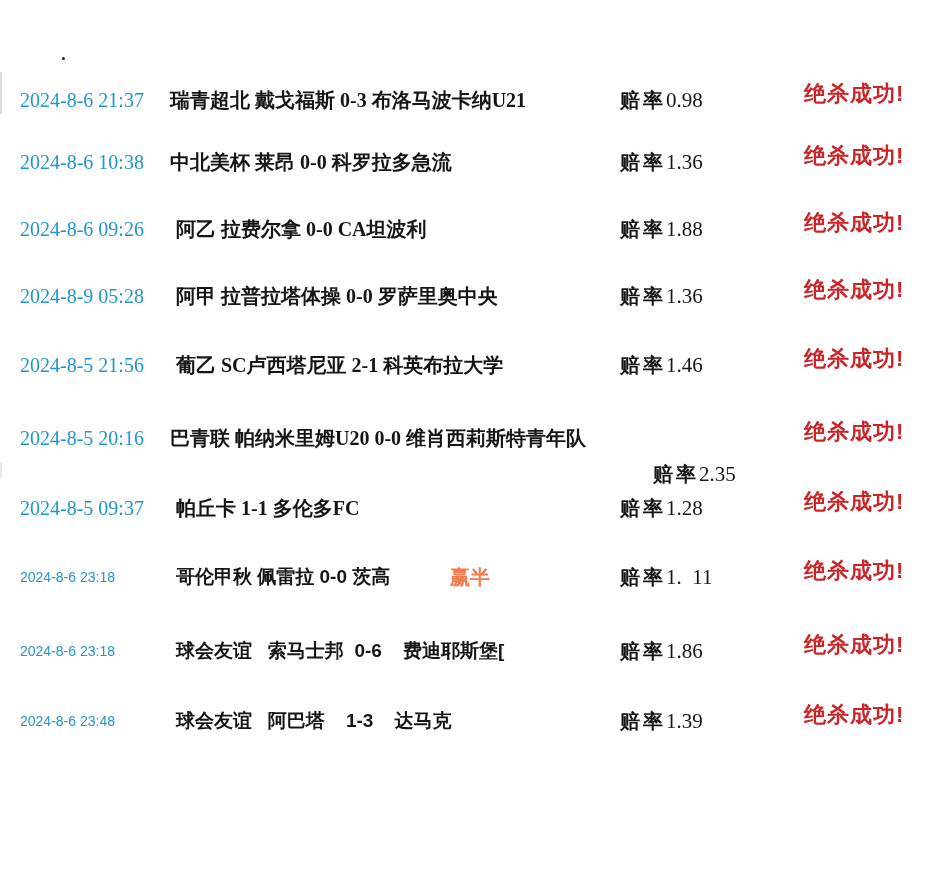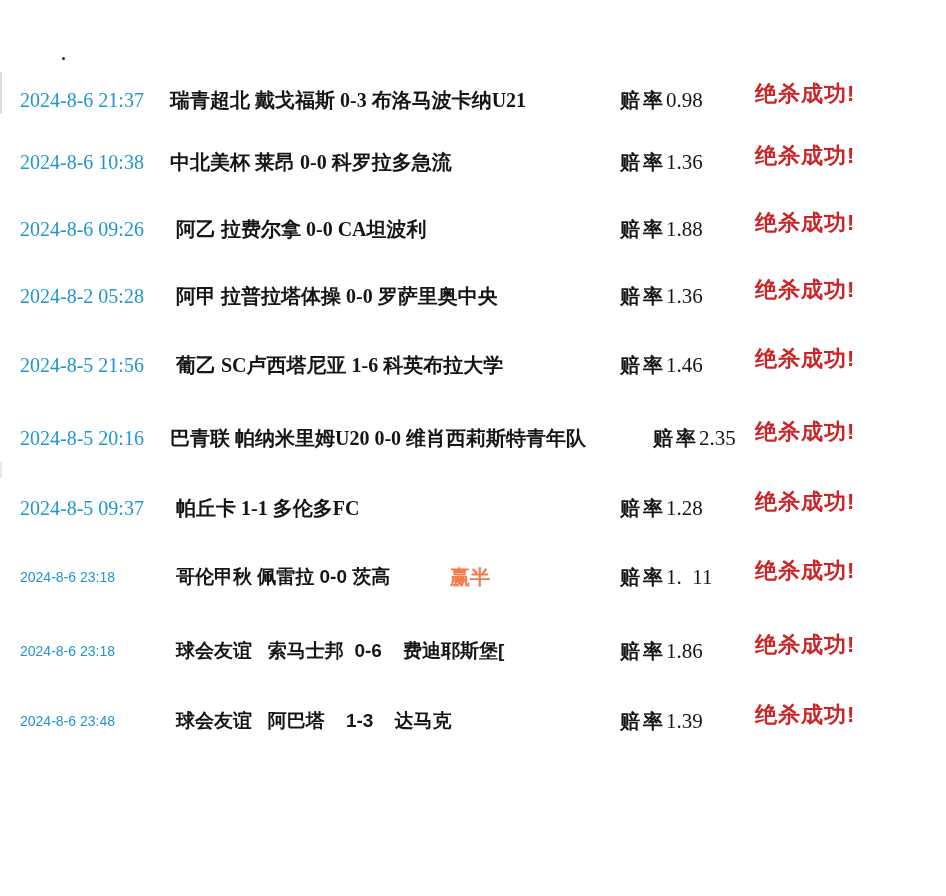--- a/index.html
+++ b/index.html
@@ -57,21 +57,21 @@
     letter-spacing: 3px;
     font-family: "Liberation Serif", "DejaVu Serif", serif;
   }
   .odds .odds-value {
     font-family: "Liberation Serif", "DejaVu Serif", serif;
     font-size: 21px;
   }
 
   
   .res {
-    left: 755px;
+    left: 804px;
     top: -6px;
     font-size: 22px;
     color: #CA2629;
     font-weight: bold;
     letter-spacing: 1px;
     font-family: "Liberation Sans", "DejaVu Sans", sans-serif;
   }
 
   
   .dot {
@@ -114,37 +114,37 @@
   </div>
 
   <div class="row cal" style="top:215px;">
     <span class="cell dt">2024-8-6 09:26</span>
     <span class="cell match" style="left:176px;">阿乙 拉费尔拿 0-0 CA坦波利</span>
     <span class="cell odds"><span class="odds-label">赔率</span><span class="odds-value">1.88</span></span>
     <span class="cell res">绝杀成功!</span>
   </div>
 
   <div class="row cal" style="top:282px;">
-    <span class="cell dt">2024-8-2 05:28</span>
+    <span class="cell dt">2024-8-9 05:28</span>
     <span class="cell match" style="left:176px;">阿甲 拉普拉塔体操 0-0 罗萨里奥中央</span>
     <span class="cell odds"><span class="odds-label">赔率</span><span class="odds-value">1.36</span></span>
     <span class="cell res">绝杀成功!</span>
   </div>
 
   <div class="row cal" style="top:351px;">
     <span class="cell dt">2024-8-5 21:56</span>
-    <span class="cell match" style="left:176px;">葡乙 SC卢西塔尼亚 1-6 科英布拉大学</span>
+    <span class="cell match" style="left:176px;">葡乙 SC卢西塔尼亚 2-1 科英布拉大学</span>
     <span class="cell odds"><span class="odds-label">赔率</span><span class="odds-value">1.46</span></span>
     <span class="cell res">绝杀成功!</span>
   </div>
 
   <div class="row cal" style="top:424px;">
     <span class="cell dt">2024-8-5 20:16</span>
     <span class="cell match">巴青联 帕纳米里姆U20 0-0 维肖西莉斯特青年队</span>
-    <span class="cell odds" style="left:653px;"><span class="odds-label">赔率</span><span class="odds-value">2.35</span></span>
+    <span class="cell odds" style="left:653px;margin-top:36px;"><span class="odds-label">赔率</span><span class="odds-value">2.35</span></span>
     <span class="cell res">绝杀成功!</span>
   </div>
 
   <div class="row cal" style="top:494px;">
     <span class="cell dt">2024-8-5 09:37</span>
     <span class="cell match" style="left:176px;">帕丘卡 1-1 多伦多FC</span>
     <span class="cell odds"><span class="odds-label">赔率</span><span class="odds-value">1.28</span></span>
     <span class="cell res">绝杀成功!</span>
   </div>
 

